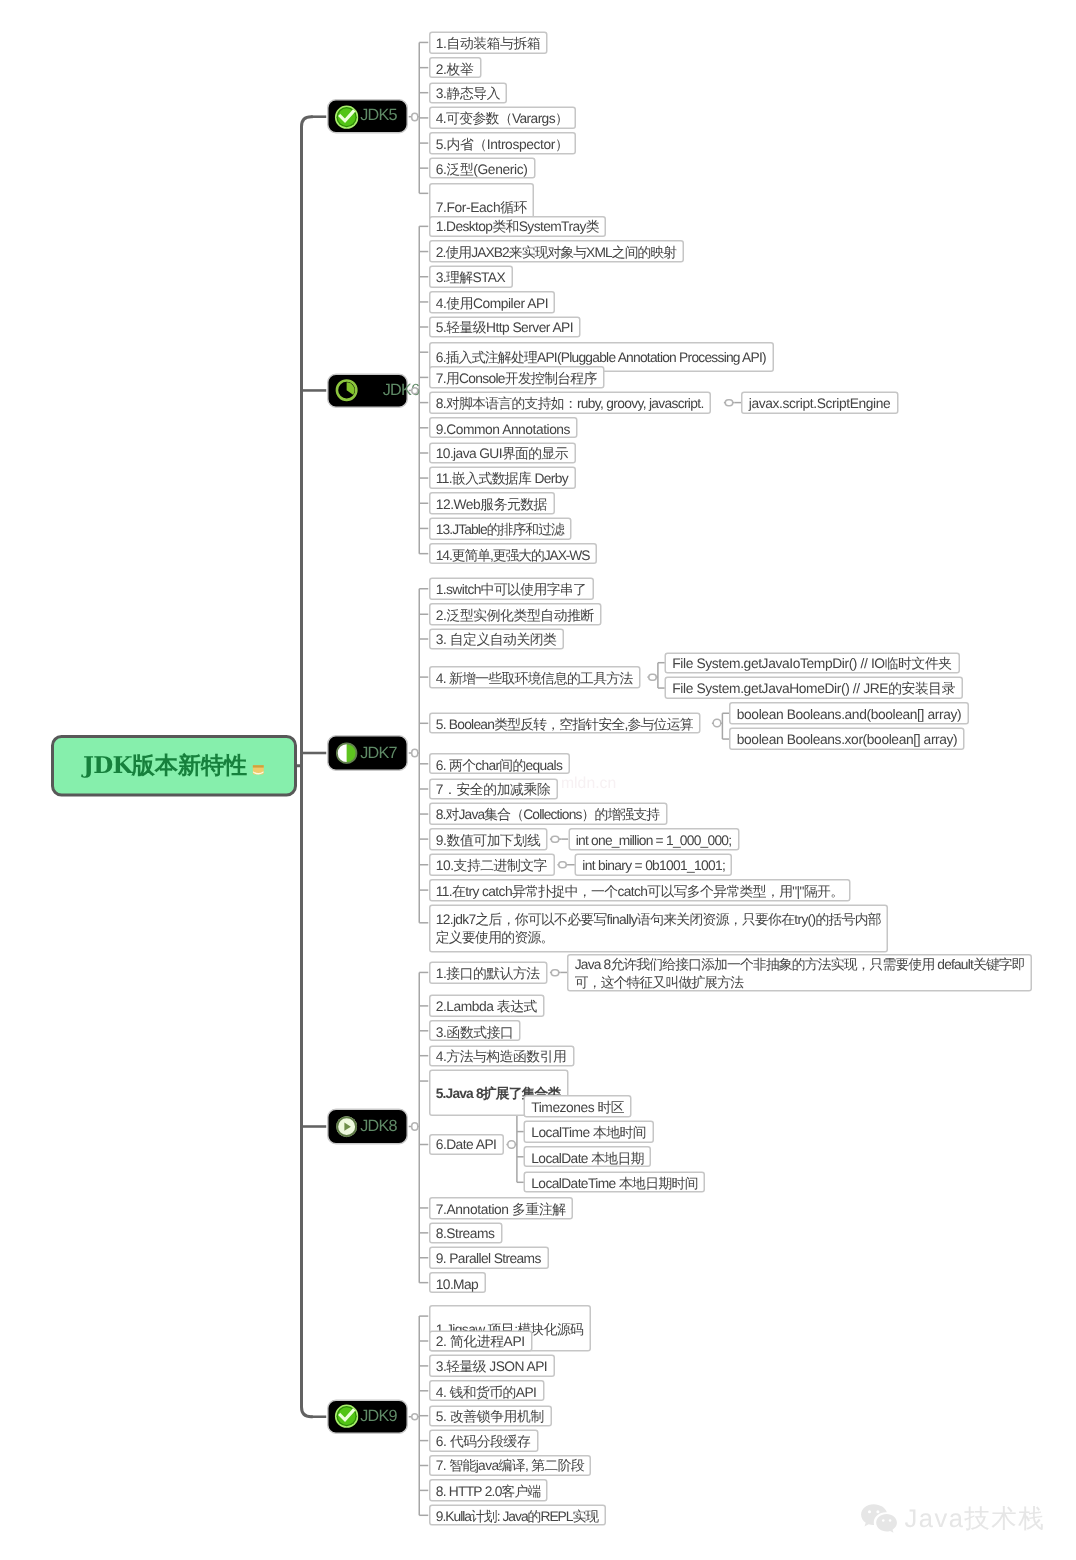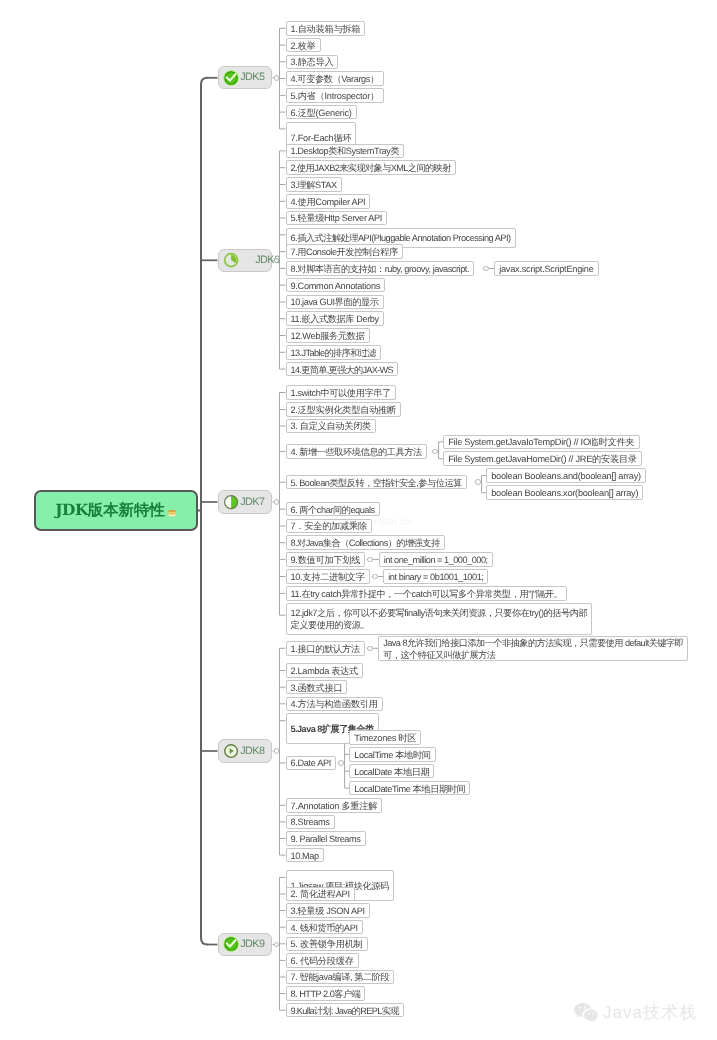--- a/index.html
+++ b/index.html
@@ -14,21 +14,21 @@
 
 .root-node{position:absolute;box-sizing:border-box;border:2.5px solid #575757;
   border-radius:7px;background:#86efac;display:flex;align-items:center;justify-content:center;}
 .root-label{font-size:15.4px;white-space:nowrap;line-height:1;letter-spacing:0;
   font-family:"DejaVu Serif","Liberation Serif",serif;font-weight:700;}
 .root-label .ascii{font-family:"DejaVu Serif","Liberation Serif",serif;font-weight:700;
   letter-spacing:-0.5px;}
 .root-icon{margin-left:3.4px;display:inline-block;vertical-align:-3px;}
 
 .branch-node{position:absolute;box-sizing:border-box;border:1.1px solid #c9c9c9;
-  border-radius:6px;background:#e5e5e5;display:flex;align-items:center;padding-left:4px;}
+  border-radius:6px;background:#000000;display:flex;align-items:center;padding-left:4px;}
 .branch-icon{flex:0 0 auto;margin-right:1.5px;display:block;}
 .branch-label{font-size:10.8px;white-space:nowrap;letter-spacing:-0.55px;line-height:1;
   font-family:"Liberation Sans","DejaVu Sans",sans-serif;}
 
 .leaf{position:absolute;box-sizing:border-box;border:1px solid #c8c8c8;border-radius:2px;
   background:#fff;display:flex;align-items:center;padding:0 4px;white-space:nowrap;}
 .leaf .tx{font-size:9.2px;line-height:1.32;letter-spacing:-0.25px;display:block;
   position:relative;top:0.5px;}
 .leaf.multi{white-space:nowrap;padding:1px 4px;align-items:center;}
 .leaf.multi .tx>div{white-space:nowrap;}

